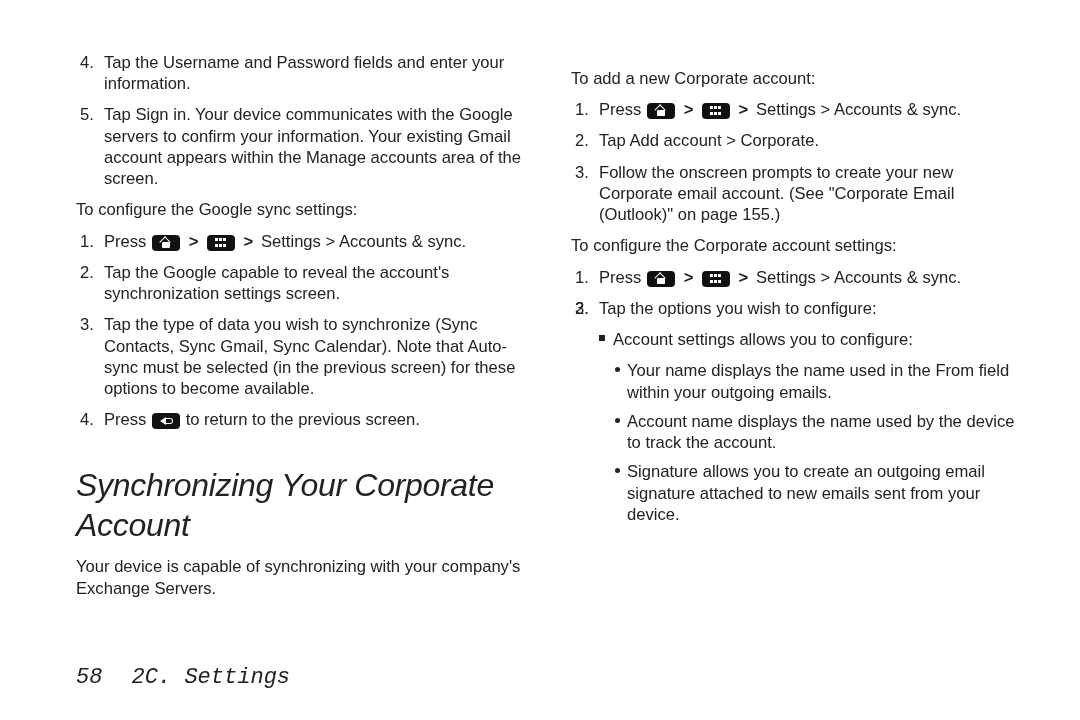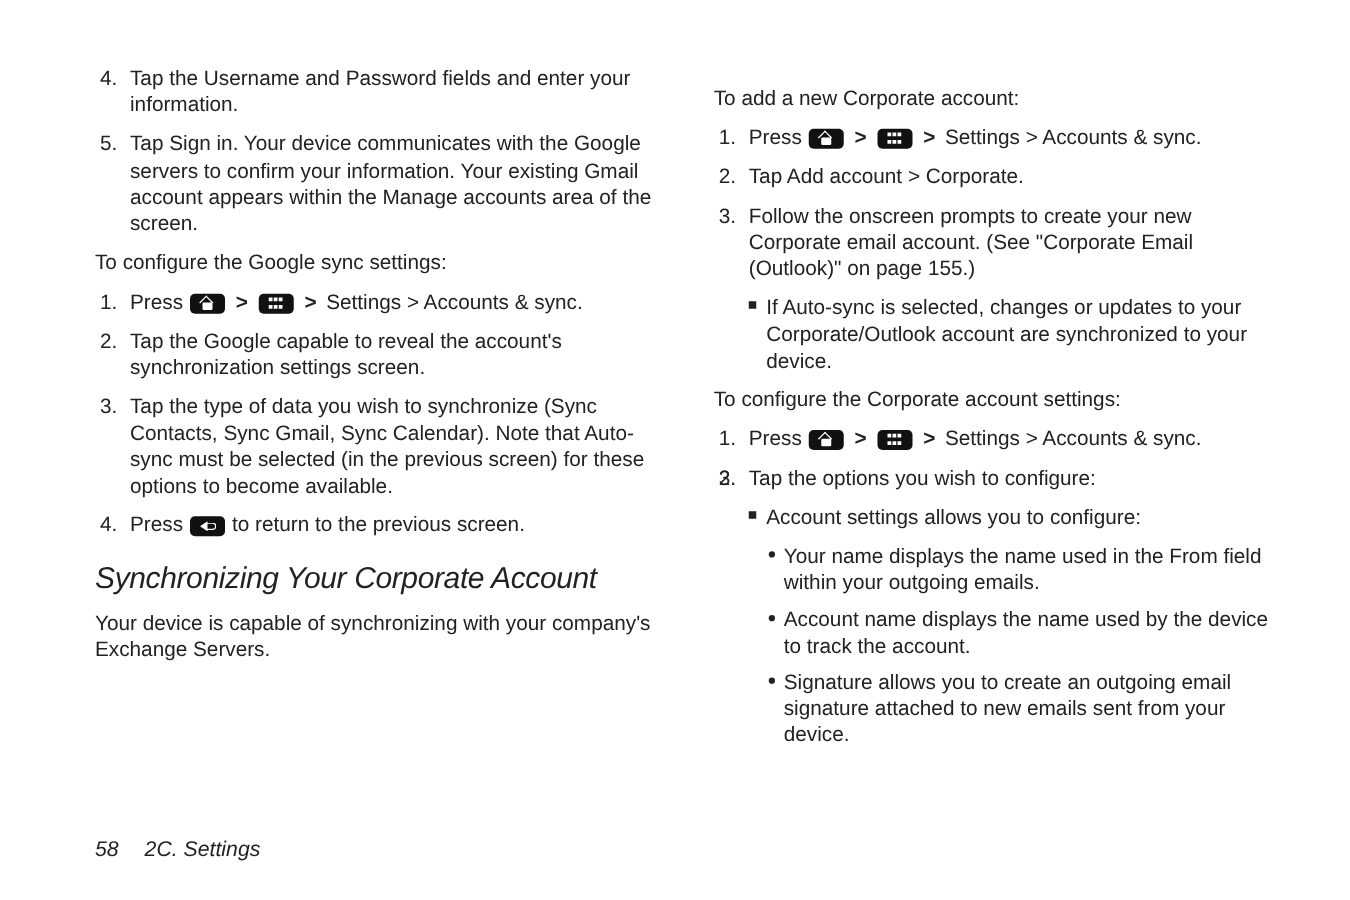--- a/index.html
+++ b/index.html
@@ -69,29 +69,30 @@
     width: 5px;
     height: 5px;
     border-radius: 50%;
     background: #222;
   }
   .lead {
     margin: 8px 0 10px 0;
   }
   .section-heading {
     font-style: italic;
-    font-size: 24px;
-    margin: 17px 0 10px 0;
+    font-size: 32px;
+    margin: 34px 0 10px 0;
     font-weight: normal;
     letter-spacing: -0.3px;
   }
   .footer {
     margin-top: 13px;
     font-style: italic;
-    font-size: 17px;
+    font-size: 22px;
+    font-family: Liberation Mono, monospace;
   }
   .footer .pn {
     margin-right: 16px;
   }
   b { font-weight: normal; }
   .btn {
     display: inline-block;
     vertical-align: -4px;
     width: 28px;
     height: 16px;
@@ -211,24 +212,20 @@
         </li>
         <li>
           <span class="num-marker">2.</span>
           <span>Tap </span><b>Add account &gt; Corporate</b><span>.</span>
         </li>
         <li>
           <span class="num-marker">3.</span>
           <span>Follow the onscreen prompts to create your new Corporate email account. (See "Corporate Email (Outlook)" on page 155.)</span>
         </li>
       </ol>
-      <div class="sub">
-        <span class="bullet-sq"></span>
-        <span>If </span><b>Auto-sync</b><span> is selected, changes or updates to your Corporate/Outlook account are synchronized to your device.</span>
-      </div>
 
       <div class="lead">To configure the Corporate account settings:</div>
 
       <ol class="num">
         <li>
           <span class="num-marker">1.</span>
           <span>Press </span><span class="btn home"></span> <span class="gt">&gt;</span> <span class="btn grid"></span> <span class="gt">&gt;</span> <b>Settings &gt; Accounts &amp; sync</b><span>.</span>
         </li>
         <li>
           <span class="num-marker">2.</span>

